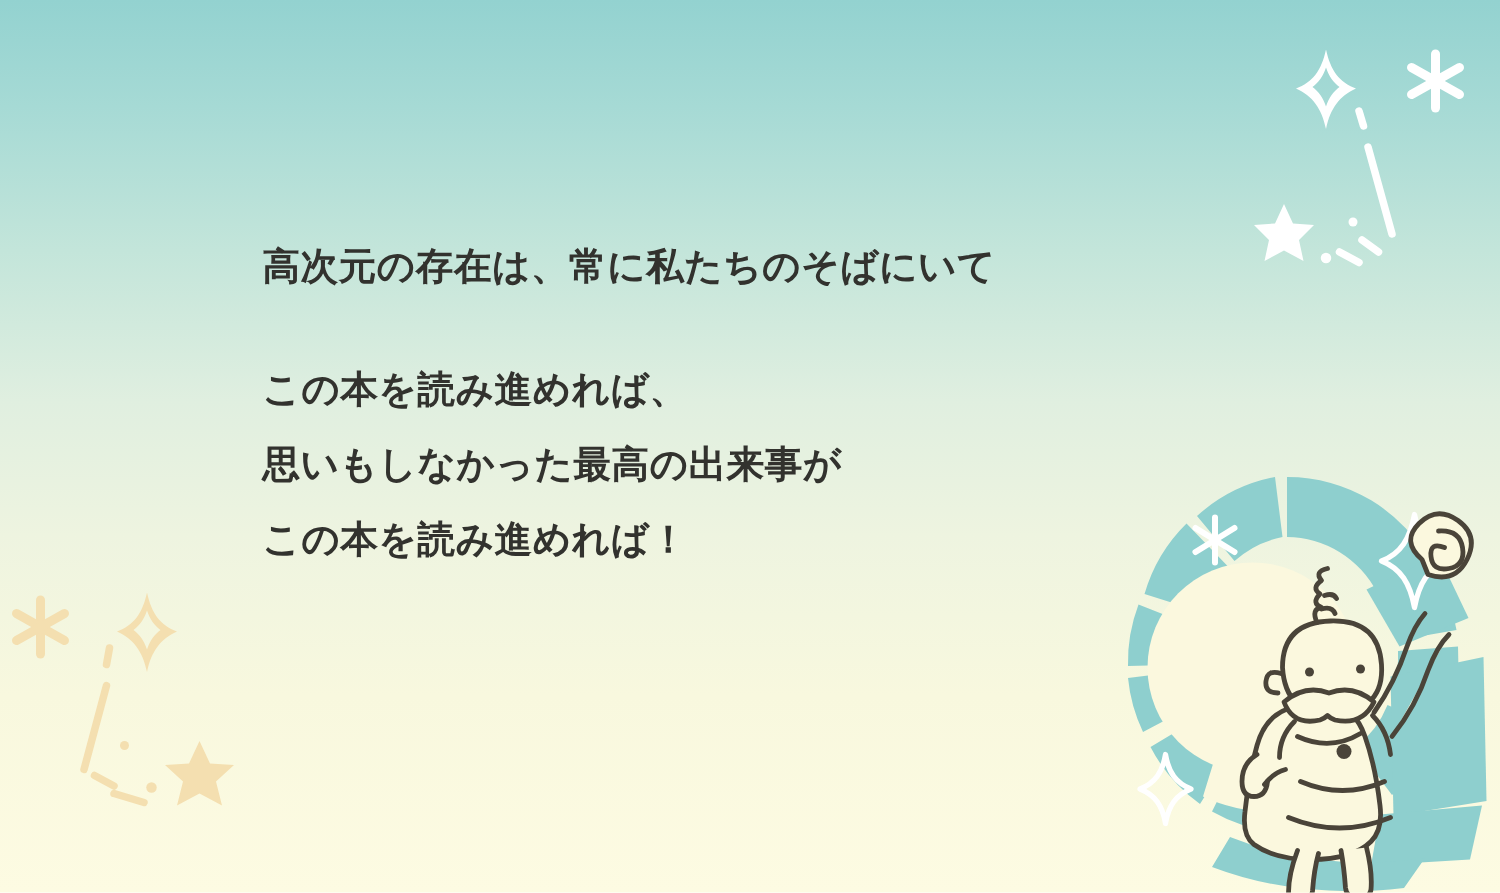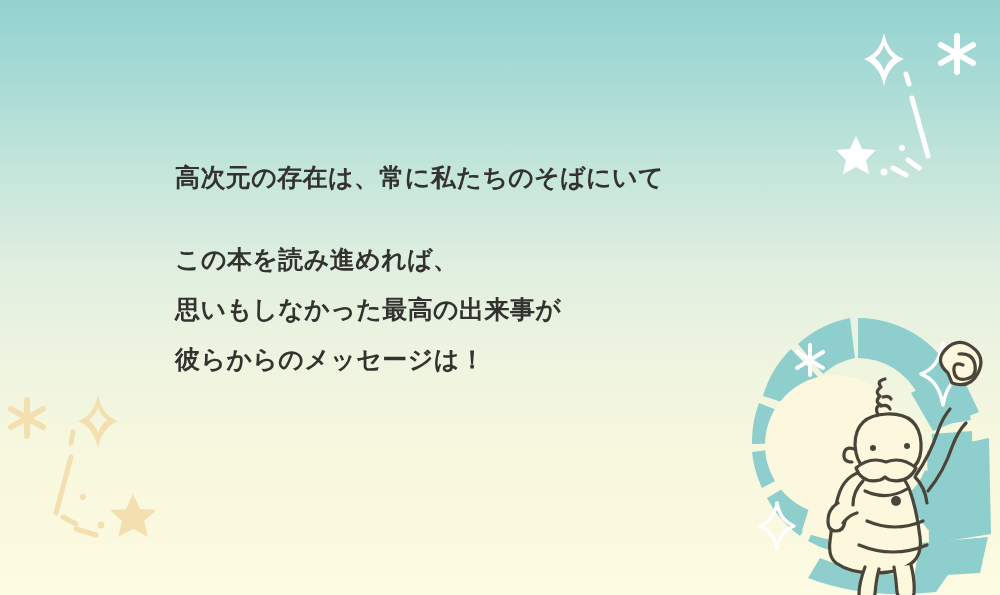--- a/index.html
+++ b/index.html
@@ -118,21 +118,21 @@
     <p class="para">
       <span class="line">高次元の存在は、常に私たちのそばにいて</span>
     </p>
 
     <p class="para">
     </p>
 
     <p class="para">
       <span class="line">この本を読み進めれば、</span>
       <span class="line">思いもしなかった最高の出来事が</span>
-      <span class="line">彼らからのメッセージは！</span>
+      <span class="line">この本を読み進めれば！</span>
     </p>
 
   </div>
 
   <svg id="illustration" viewBox="0 0 290 295" width="290" height="295" aria-hidden="true">
 
     <g fill="#8ecfce">
 
       <path d="M143 13
                a108 108 0 0 1 96 58

